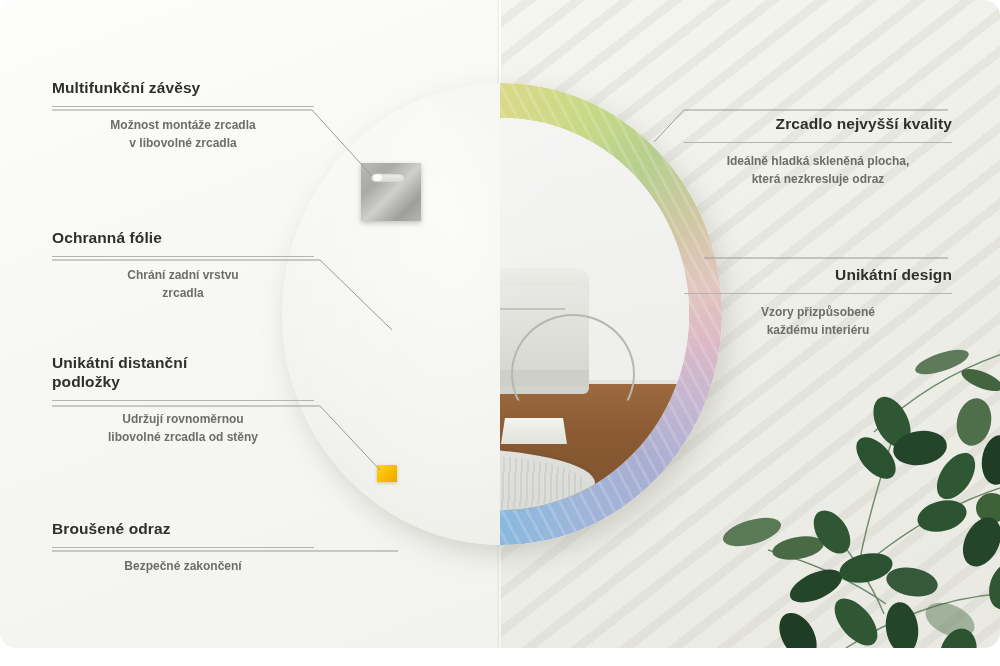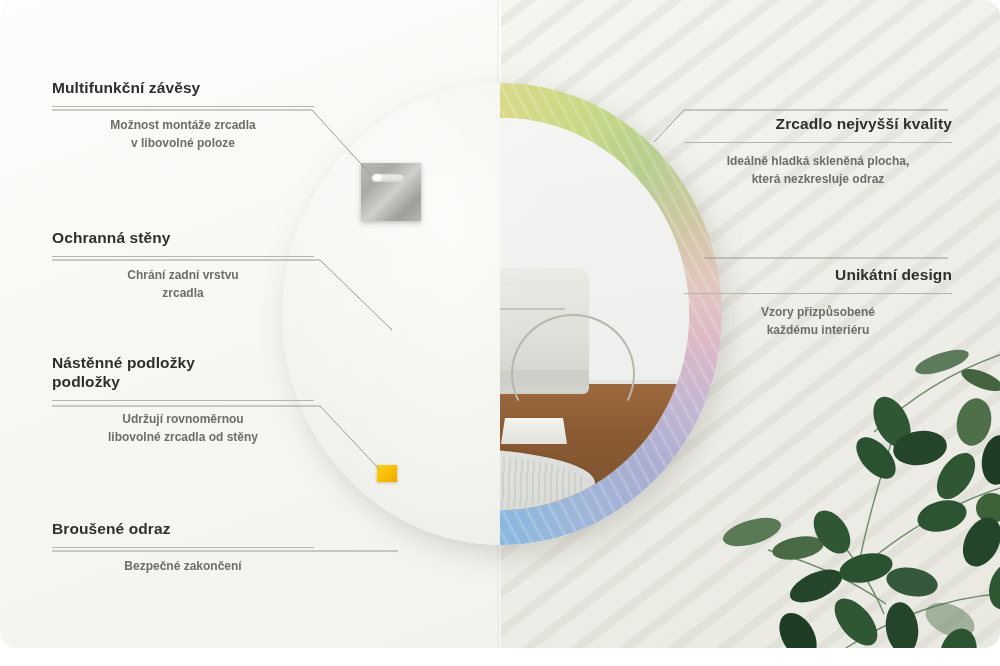--- a/index.html
+++ b/index.html
@@ -230,36 +230,36 @@
       <path d="M948 110 H684 L654 142"></path>
       <path d="M948 258 H704"></path>
     </g>
   </svg>
 
   <div class="callout left c1">
     <h3>Multifunkční závěsy</h3>
     <div class="rule"></div>
     <p>
       <span>Možnost montáže zrcadla</span><br>
-      <span>v libovolné poloze</span>
+      <span>v libovolné zrcadla</span>
     </p>
   </div>
 
   <div class="callout left c2">
-    <h3>Ochranná stěny</h3>
+    <h3>Ochranná fólie</h3>
     <div class="rule"></div>
     <p>
       <span>Chrání zadní vrstvu</span><br>
       <span>zrcadla</span>
     </p>
   </div>
 
   <div class="callout left c3">
     <h3>
-      <span>Nástěnné podložky</span><br>
+      <span>Unikátní distanční</span><br>
       <span>podložky</span>
     </h3>
     <div class="rule"></div>
     <p>
       <span>Udržují rovnoměrnou</span><br>
       <span>libovolné zrcadla od stěny</span>
     </p>
   </div>
 
   <div class="callout left c4">

